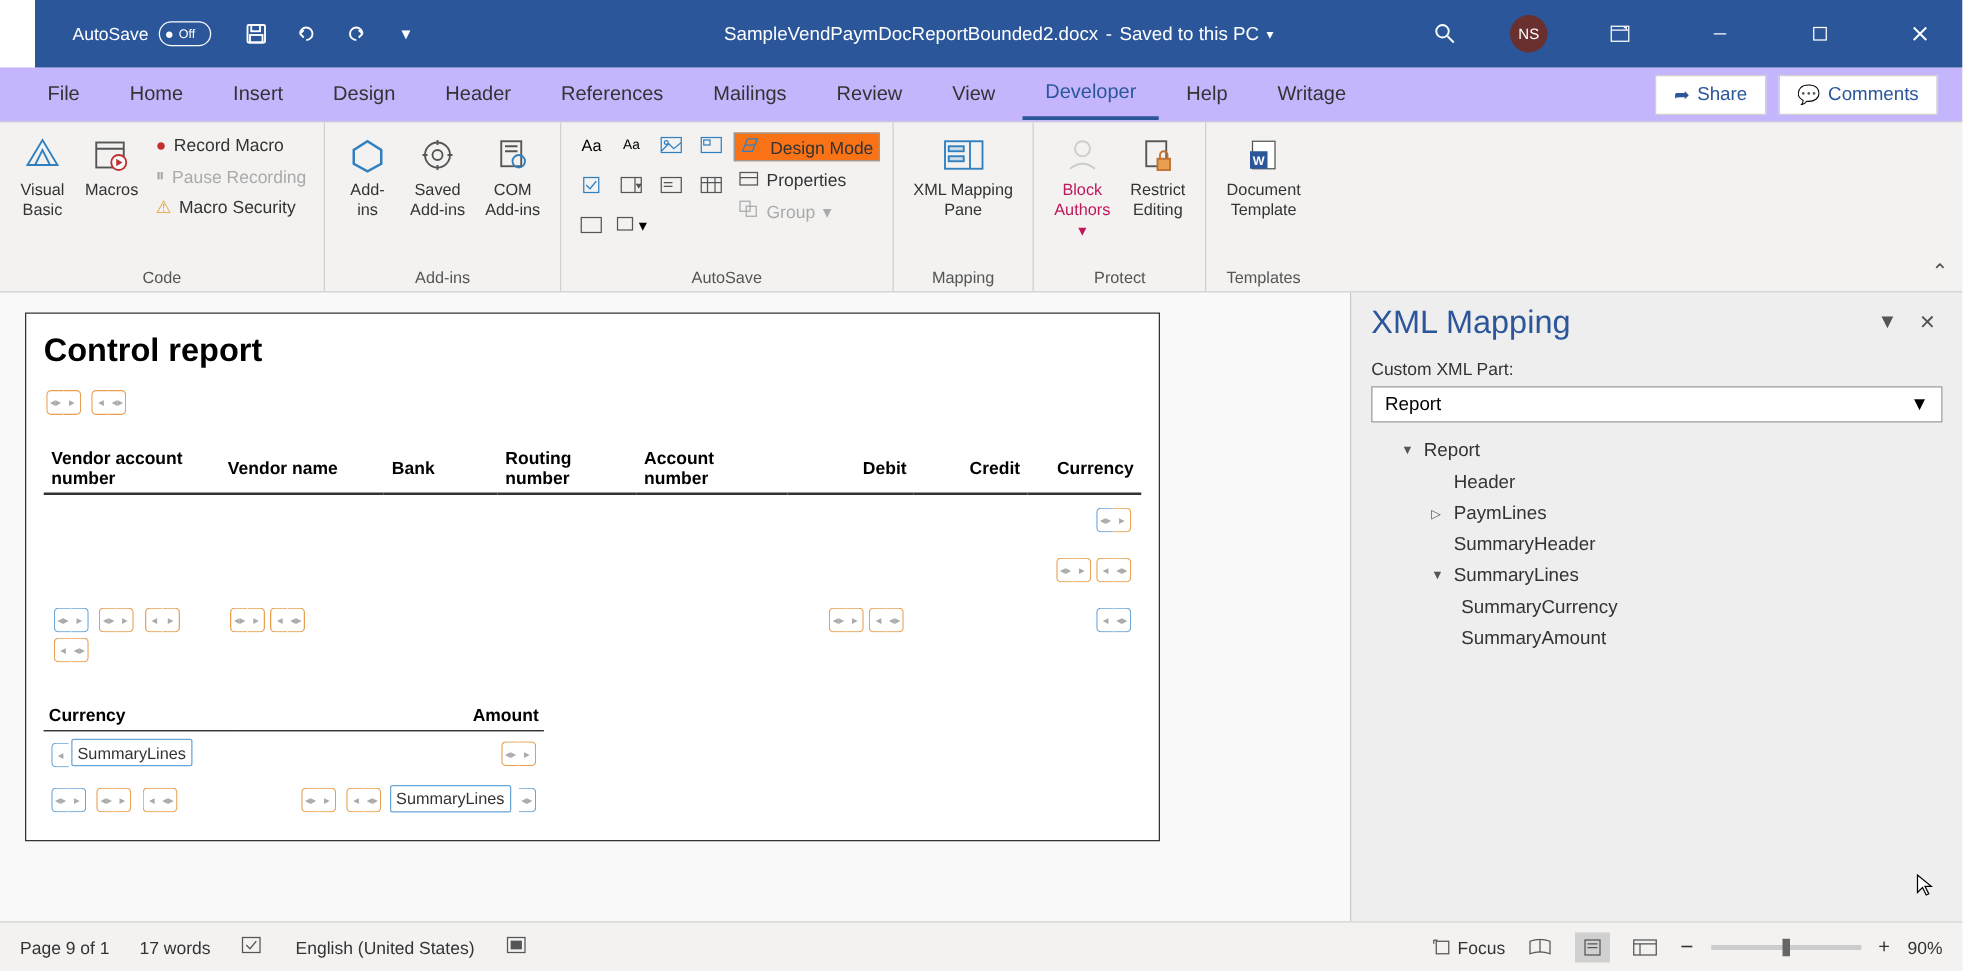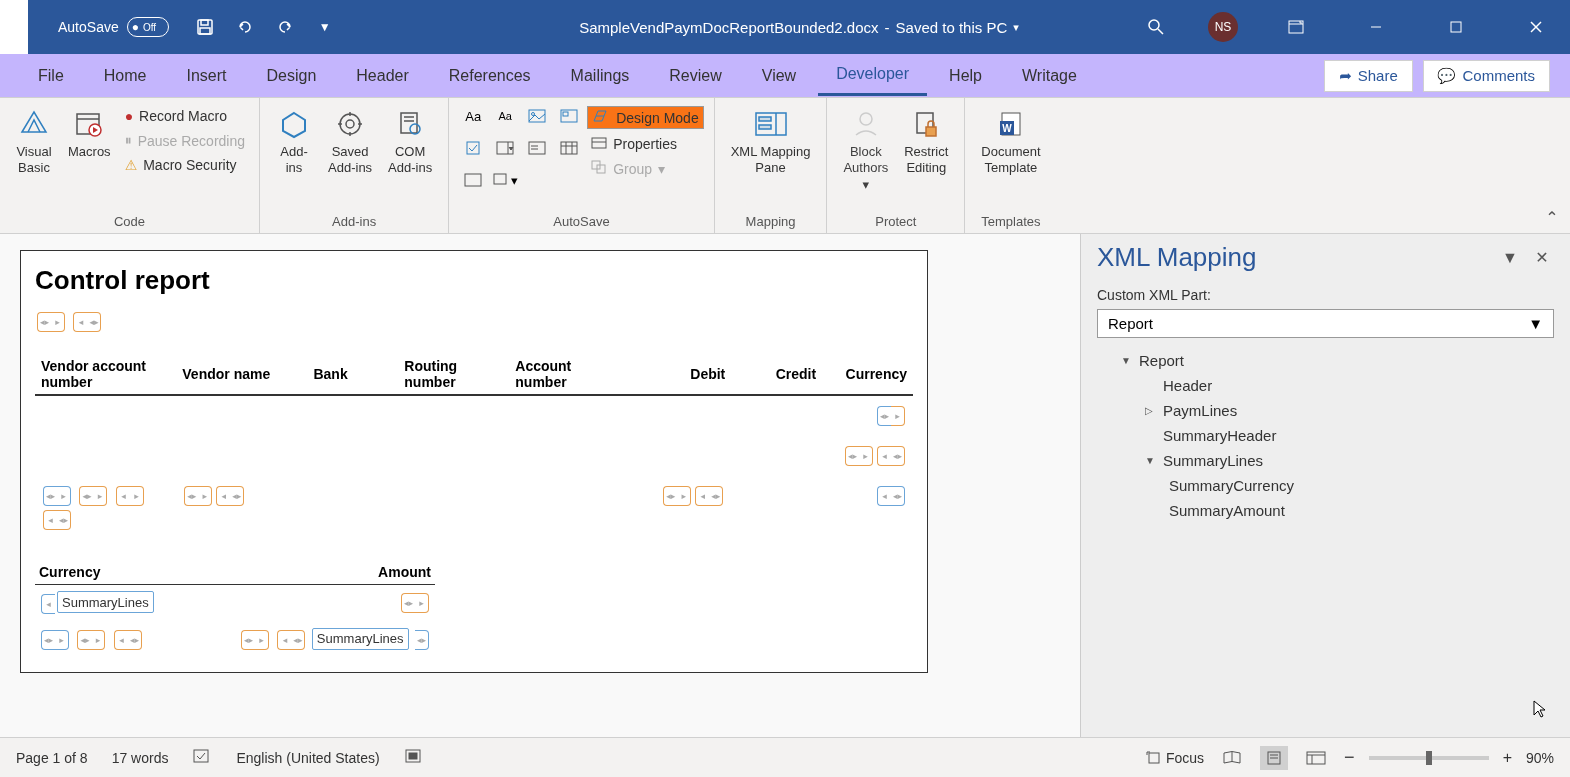--- a/index.html
+++ b/index.html
@@ -355,21 +355,21 @@
           </div>
           <span style="white-space:pre-line;">XML Mapping
 Pane</span>
         </div>
     </div>
     <div class="group-label">Mapping</div>
   </div>
 
   <div class="ribbon-group">
     <div class="group-content">
-      <div class="big-btn" style="color:#404040;"><div class="icon-box">
+      <div class="big-btn" style="color:#be185d;"><div class="icon-box">
             <svg width="30" height="30" stroke="#ccc" fill="none" stroke-width="1.5">
               <circle cx="15" cy="10" r="6"></circle>
               <path d="M5 26 Q15 18 25 26"></path>
             </svg>
           </div><span style="white-space:pre-line;">Block
 Authors</span> ▾</div>
       <div class="big-btn">
           <div class="icon-box">
             <svg width="30" height="30" stroke="#555" fill="none" stroke-width="1.5">
               <rect x="6" y="4" width="16" height="20"></rect>
@@ -586,21 +586,21 @@
           <span>SummaryAmount</span>
         </div>
     </div>
     <div style="margin-top:auto; text-align:right; padding:6px;"><svg width="16" height="20" viewBox="0 0 16 20">
           <path d="M2 2 L2 16 L6 12 L9 18 L11 17 L8 11 L13 11 Z" fill="#fff" stroke="#000"></path>
         </svg></div>
   </div>
 </div>
 
 <div class="status-bar">
-  <span>Page 1 of 8</span>
+  <span>Page 9 of 1</span>
   <span>17 words</span>
   <span><svg width="20" height="16" stroke="#555" fill="none">
         <rect x="2" y="2" width="14" height="12"></rect>
         <polyline points="5,8 8,11 13,5"></polyline>
       </svg></span>
   <span>English (United States)</span>
   <span><svg width="18" height="16" stroke="#555" fill="none">
         <rect x="2" y="2" width="14" height="12"></rect>
         <rect x="5" y="5" width="8" height="6" fill="#555"></rect>
       </svg></span>

